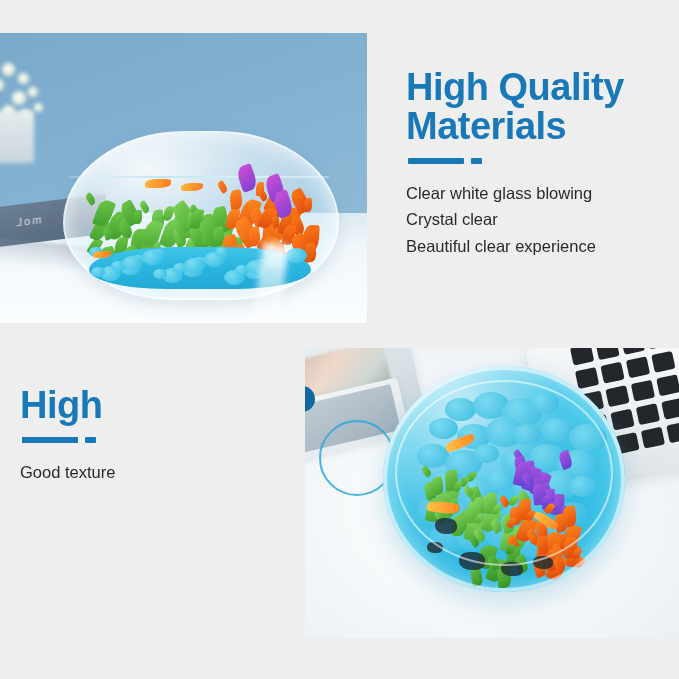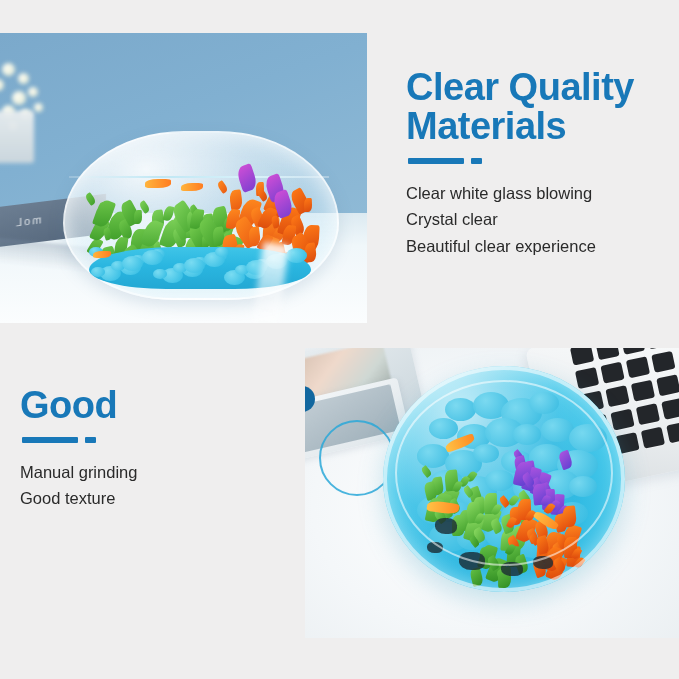--- a/index.html
+++ b/index.html
@@ -281,44 +281,43 @@
           <span class="fish" style="left: 82px; top: 48px; width: 26px; height: 9px;"></span>
           <span class="fish" style="left: 118px; top: 52px; width: 22px; height: 8px;"></span>
           <span class="fish" style="left: 30px; top: 120px; width: 18px; height: 7px;"></span>
         </div>
       <div class="shine"></div>
     </div>
   </div>
 
   <div class="block" id="block-top">
     <h1 class="headline">
-      <span>Clear Quality</span>
+      <span>High Quality</span>
       <span>Materials</span>
     </h1>
     <div class="rule">
       <span class="long"></span>
       <span class="short"></span>
     </div>
     <ul class="lines">
       <li>Clear white glass blowing</li>
       <li>Crystal clear</li>
       <li>Beautiful clear experience</li>
     </ul>
   </div>
 
   <div class="block" id="block-bottom">
     <h1 class="headline">
-      <span>Good</span>
+      <span>High</span>
     </h1>
     <div class="rule">
       <span class="long"></span>
       <span class="short"></span>
     </div>
     <ul class="lines">
-      <li>Manual grinding</li>
       <li>Good texture</li>
     </ul>
   </div>
 
   <div class="photo" id="photo-bottom">
     <div class="desk2"></div>
 
     <div class="frame">
         <div class="img"></div>
       </div>

